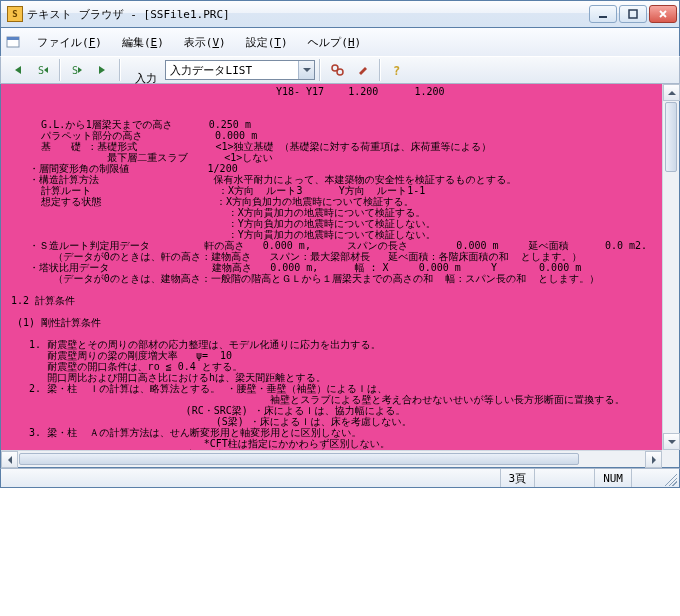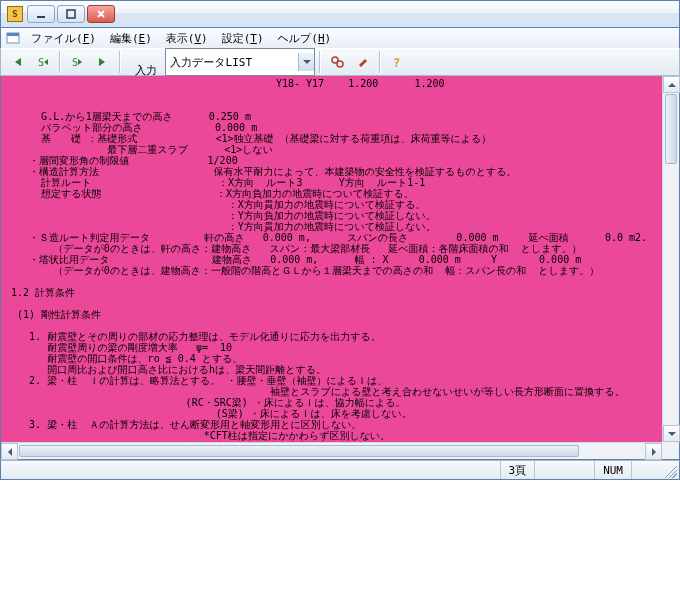--- a/index.html
+++ b/index.html
@@ -8,31 +8,31 @@
 
 .titlebar { height: 28px; background: linear-gradient(to bottom, #fdfdfe 0%, #eef3fa 45%, #dbe6f4 46%, #d7e4f3 100%); border: 1px solid #5a7fa8; display: flex; align-items: center; padding: 0 2px 0 6px; color: #000; }
 .titlebar .app-icon { width: 16px; height: 16px; margin-right: 4px; background: #f7c24a; border: 1px solid #9a6b10; font-size: 9px; line-height: 14px; text-align: center; color: #6b4500; font-weight: bold; }
 .titlebar .title-text { flex: 1; white-space: nowrap; overflow: hidden; }
 .winbtns { display: flex; gap: 2px; }
 .winbtn { width: 28px; height: 18px; border: 1px solid #8aa7c7; background: linear-gradient(to bottom,#f5f9fd,#d6e4f3); border-radius: 3px; display:flex; align-items:center; justify-content:center; }
 .winbtn.close { background: linear-gradient(to bottom,#f7a7a0,#d95a4e); border-color: #a13a30; color:#fff; }
 .winbtn svg { width: 10px; height: 10px; }
 
 
-.menubar { height: 20px; background: linear-gradient(to bottom,#fafcff,#e8eef7); border-left:1px solid #5a7fa8; border-right:1px solid #5a7fa8; display:flex; align-items:center; padding: 8px 4px; gap: 2px; }
+.menubar { height: 28px; background: linear-gradient(to bottom,#fafcff,#e8eef7); border-left:1px solid #5a7fa8; border-right:1px solid #5a7fa8; display:flex; align-items:center; padding: 8px 4px; gap: 8px; }
 .menubar .menu-icon { width:16px; height:16px; margin-right:2px; display:inline-flex; align-items:center; justify-content:center; }
 .menubar .menu-item { padding: 2px 6px; cursor: default; white-space: nowrap; }
 .menubar u { text-decoration: underline; }
 
 
 .toolbar { height: 28px; background: linear-gradient(to bottom,#f7f9fc,#e4ebf4); border:1px solid #a9b8cc; border-top-color:#fff; display:flex; align-items:center; padding: 0 4px; gap: 2px; }
 .tb-sep { width:2px; height:22px; border-left:1px solid #b7c3d2; border-right:1px solid #fff; margin: 0 2px; }
 .tb-btn { width:24px; height:22px; border:1px solid transparent; display:flex; align-items:center; justify-content:center; border-radius:3px; }
 .tb-label { padding: 0 6px 0 10px; margin-top: 16px; }
-.tb-select { height: 28px; border:1px solid #7a8ca3; background:#fff; display:flex; align-items:center; min-width: 150px; position:relative;justify-content:flex-end; }
+.tb-select { height: 20px; border:1px solid #7a8ca3; background:#fff; display:flex; align-items:center; min-width: 150px; position:relative;justify-content:flex-end; }
 .tb-select .sel-text { flex:1; padding: 0 4px; }
 .tb-select .sel-arrow { width:16px; height:18px; background:linear-gradient(to bottom,#f0f4fa,#cfdceb); border-left:1px solid #a9b8cc; display:flex; align-items:center; justify-content:center; }
 
 
 .client { position:relative; border:1px solid #5a7fa8; border-top:none; height: 384px; background:#ec4899; }
 .viewport { position:absolute; left:0; top:0; right:17px; bottom:17px; overflow:hidden; }
 .scroll-v { position:absolute; right:0; top:0; bottom:17px; width:17px; background:#eef1f5; border-left:1px solid #cfd7e1; }
 .scroll-h { position:absolute; left:0; right:17px; bottom:0; height:17px; background:#eef1f5; border-top:1px solid #cfd7e1; }
 .sc-btn { position:absolute; width:17px; height:17px; background:linear-gradient(to bottom,#fdfdfe,#e3e9f1); border:1px solid #b9c4d2; display:flex; align-items:center; justify-content:center; }
 .scroll-v .sc-btn.up { top:0; } .scroll-v .sc-btn.down { bottom:0; }
@@ -56,20 +56,21 @@
 .arrow.down { border-top-color:#4a5a6e; margin-top:4px; }
 .arrow.up { border-bottom-color:#4a5a6e; margin-bottom:4px; }
 .arrow.left { border-right-color:#4a5a6e; margin-right:4px; }
 .arrow.right { border-left-color:#4a5a6e; margin-left:4px; }
 </style>
 </head>
 <body>
 
 <div class="titlebar">
   <div class="app-icon">S</div>
+  <div class="title-text">テキスト ブラウザ - [SSFile1.PRC]</div>
   <div class="winbtns">
     <div class="winbtn">
         <svg viewBox="0 0 10 10">
           <rect x="1" y="7" width="8" height="2" fill="#2b3d55"></rect>
         </svg>
       </div>
     <div class="winbtn">
         <svg viewBox="0 0 10 10">
           <rect x="1" y="1" width="8" height="8" fill="none" stroke="#2b3d55" stroke-width="1.5"></rect>
         </svg>

